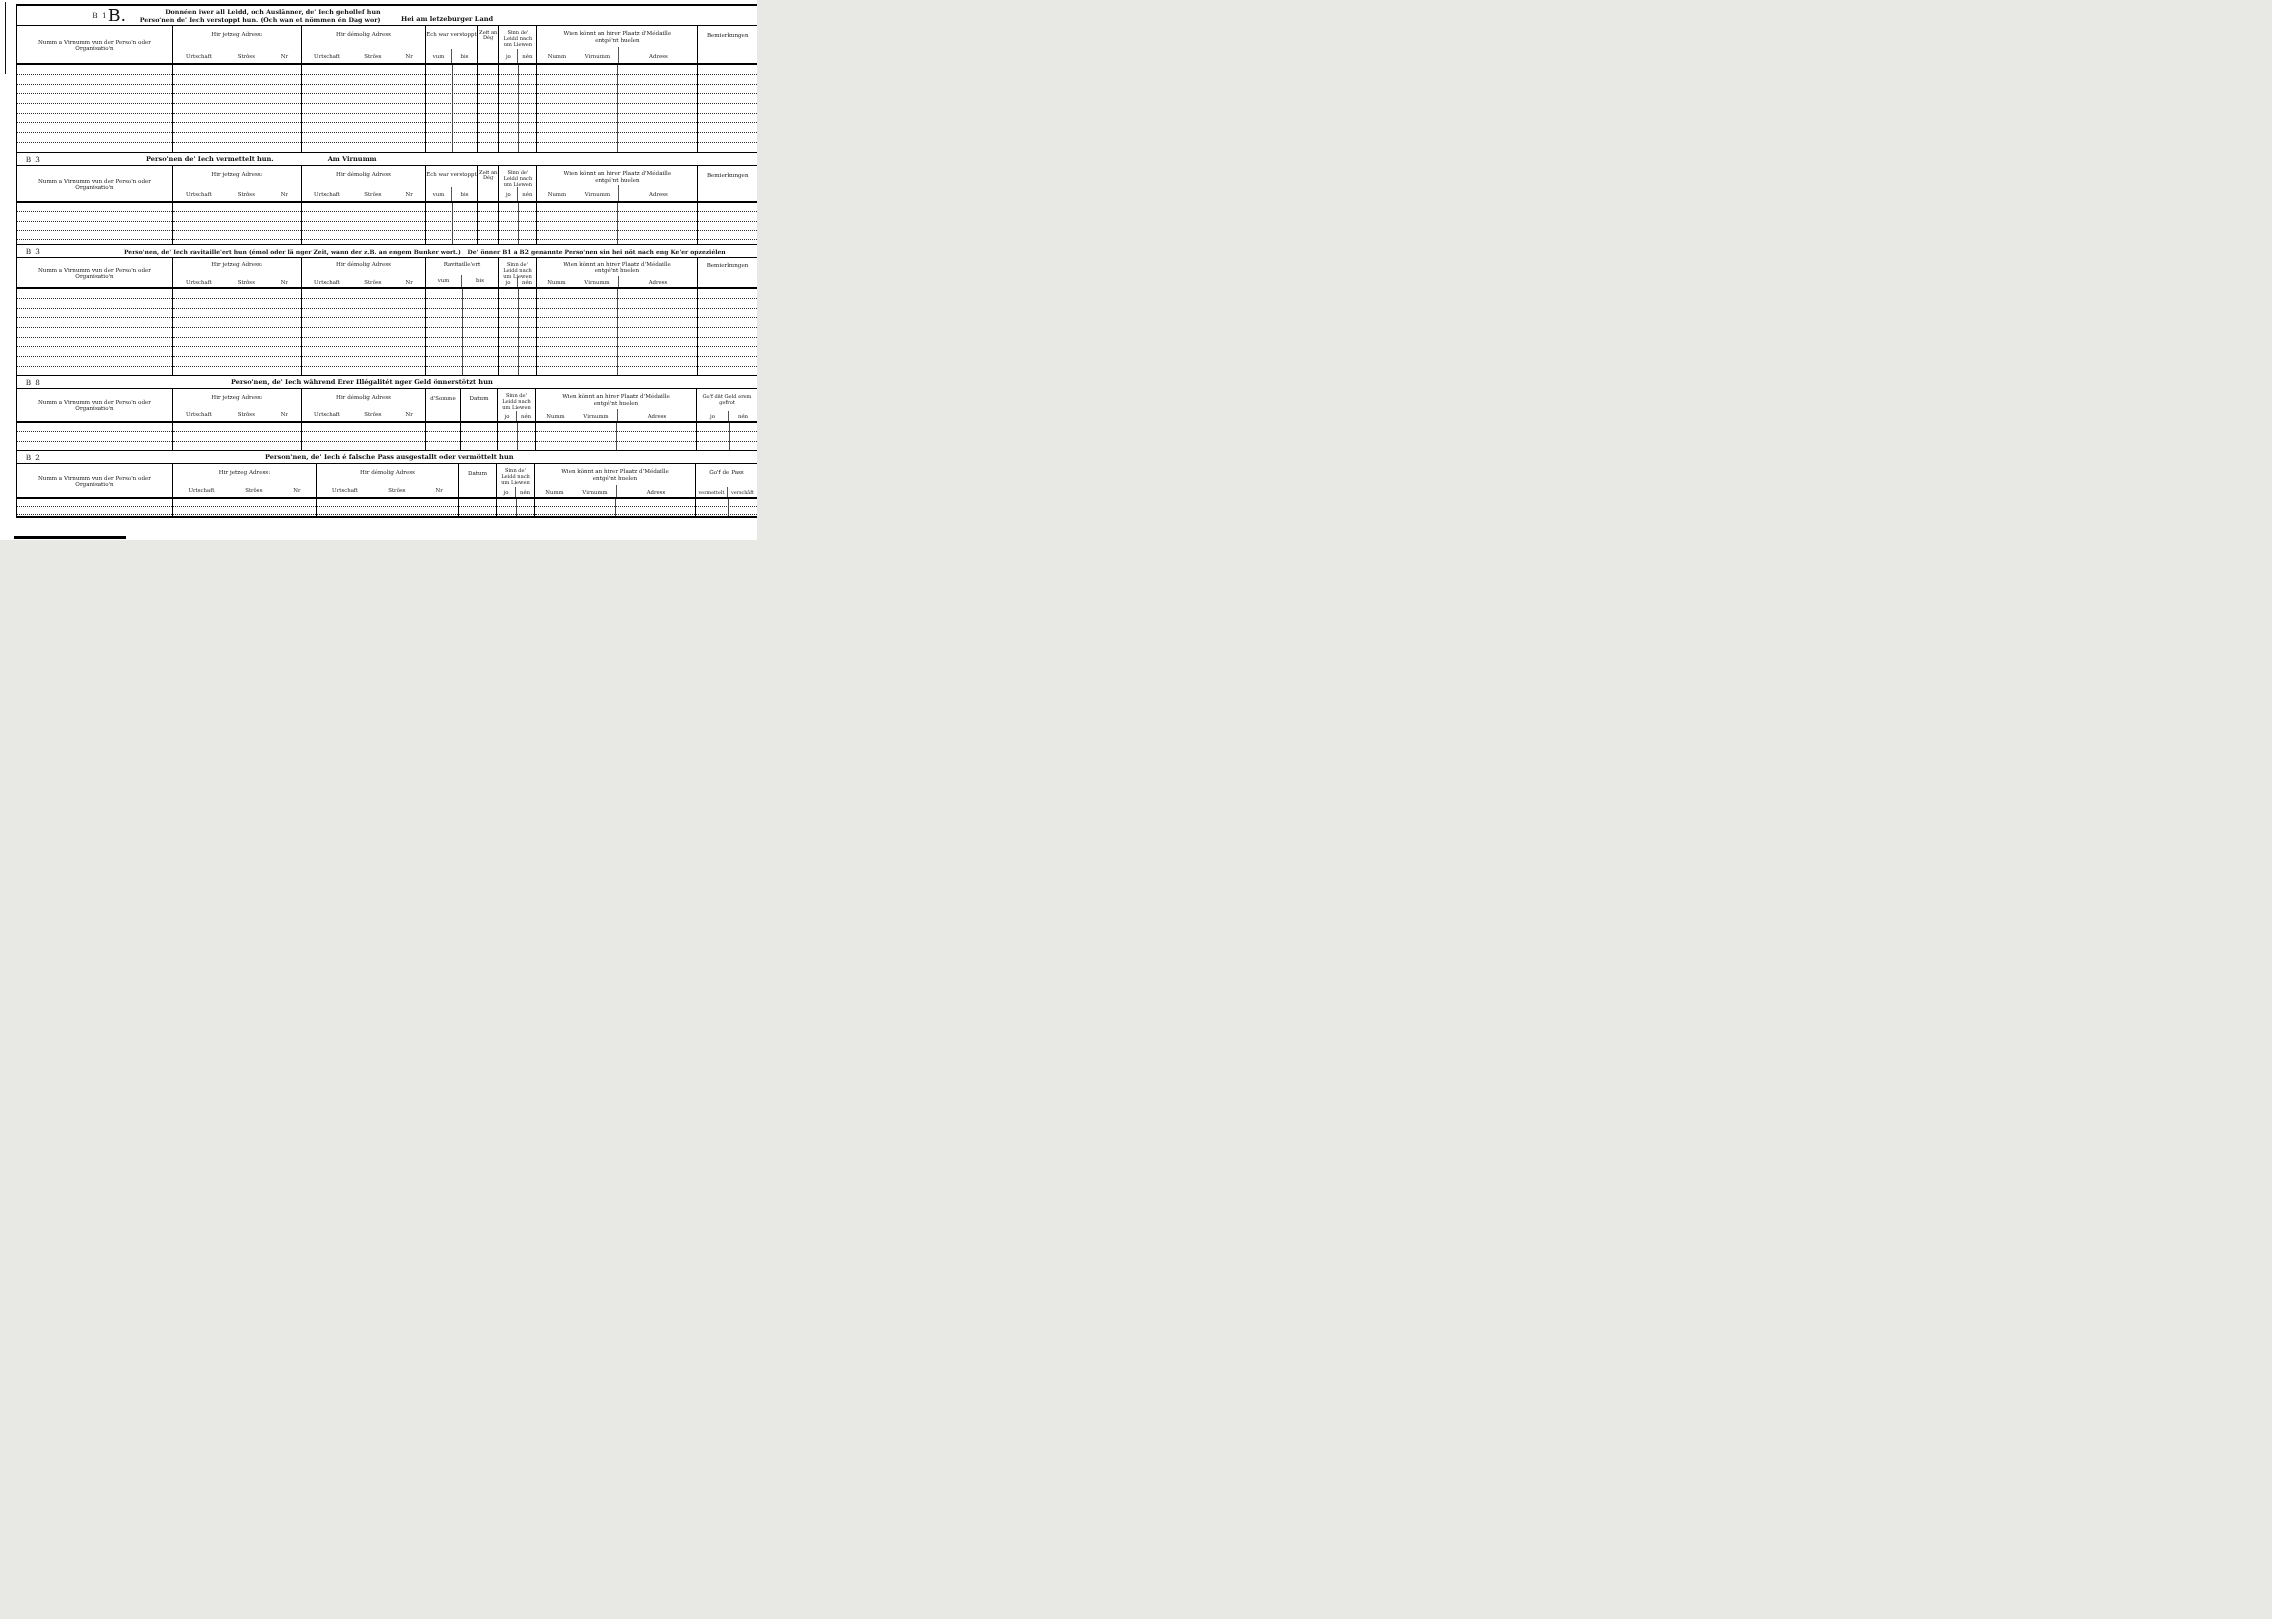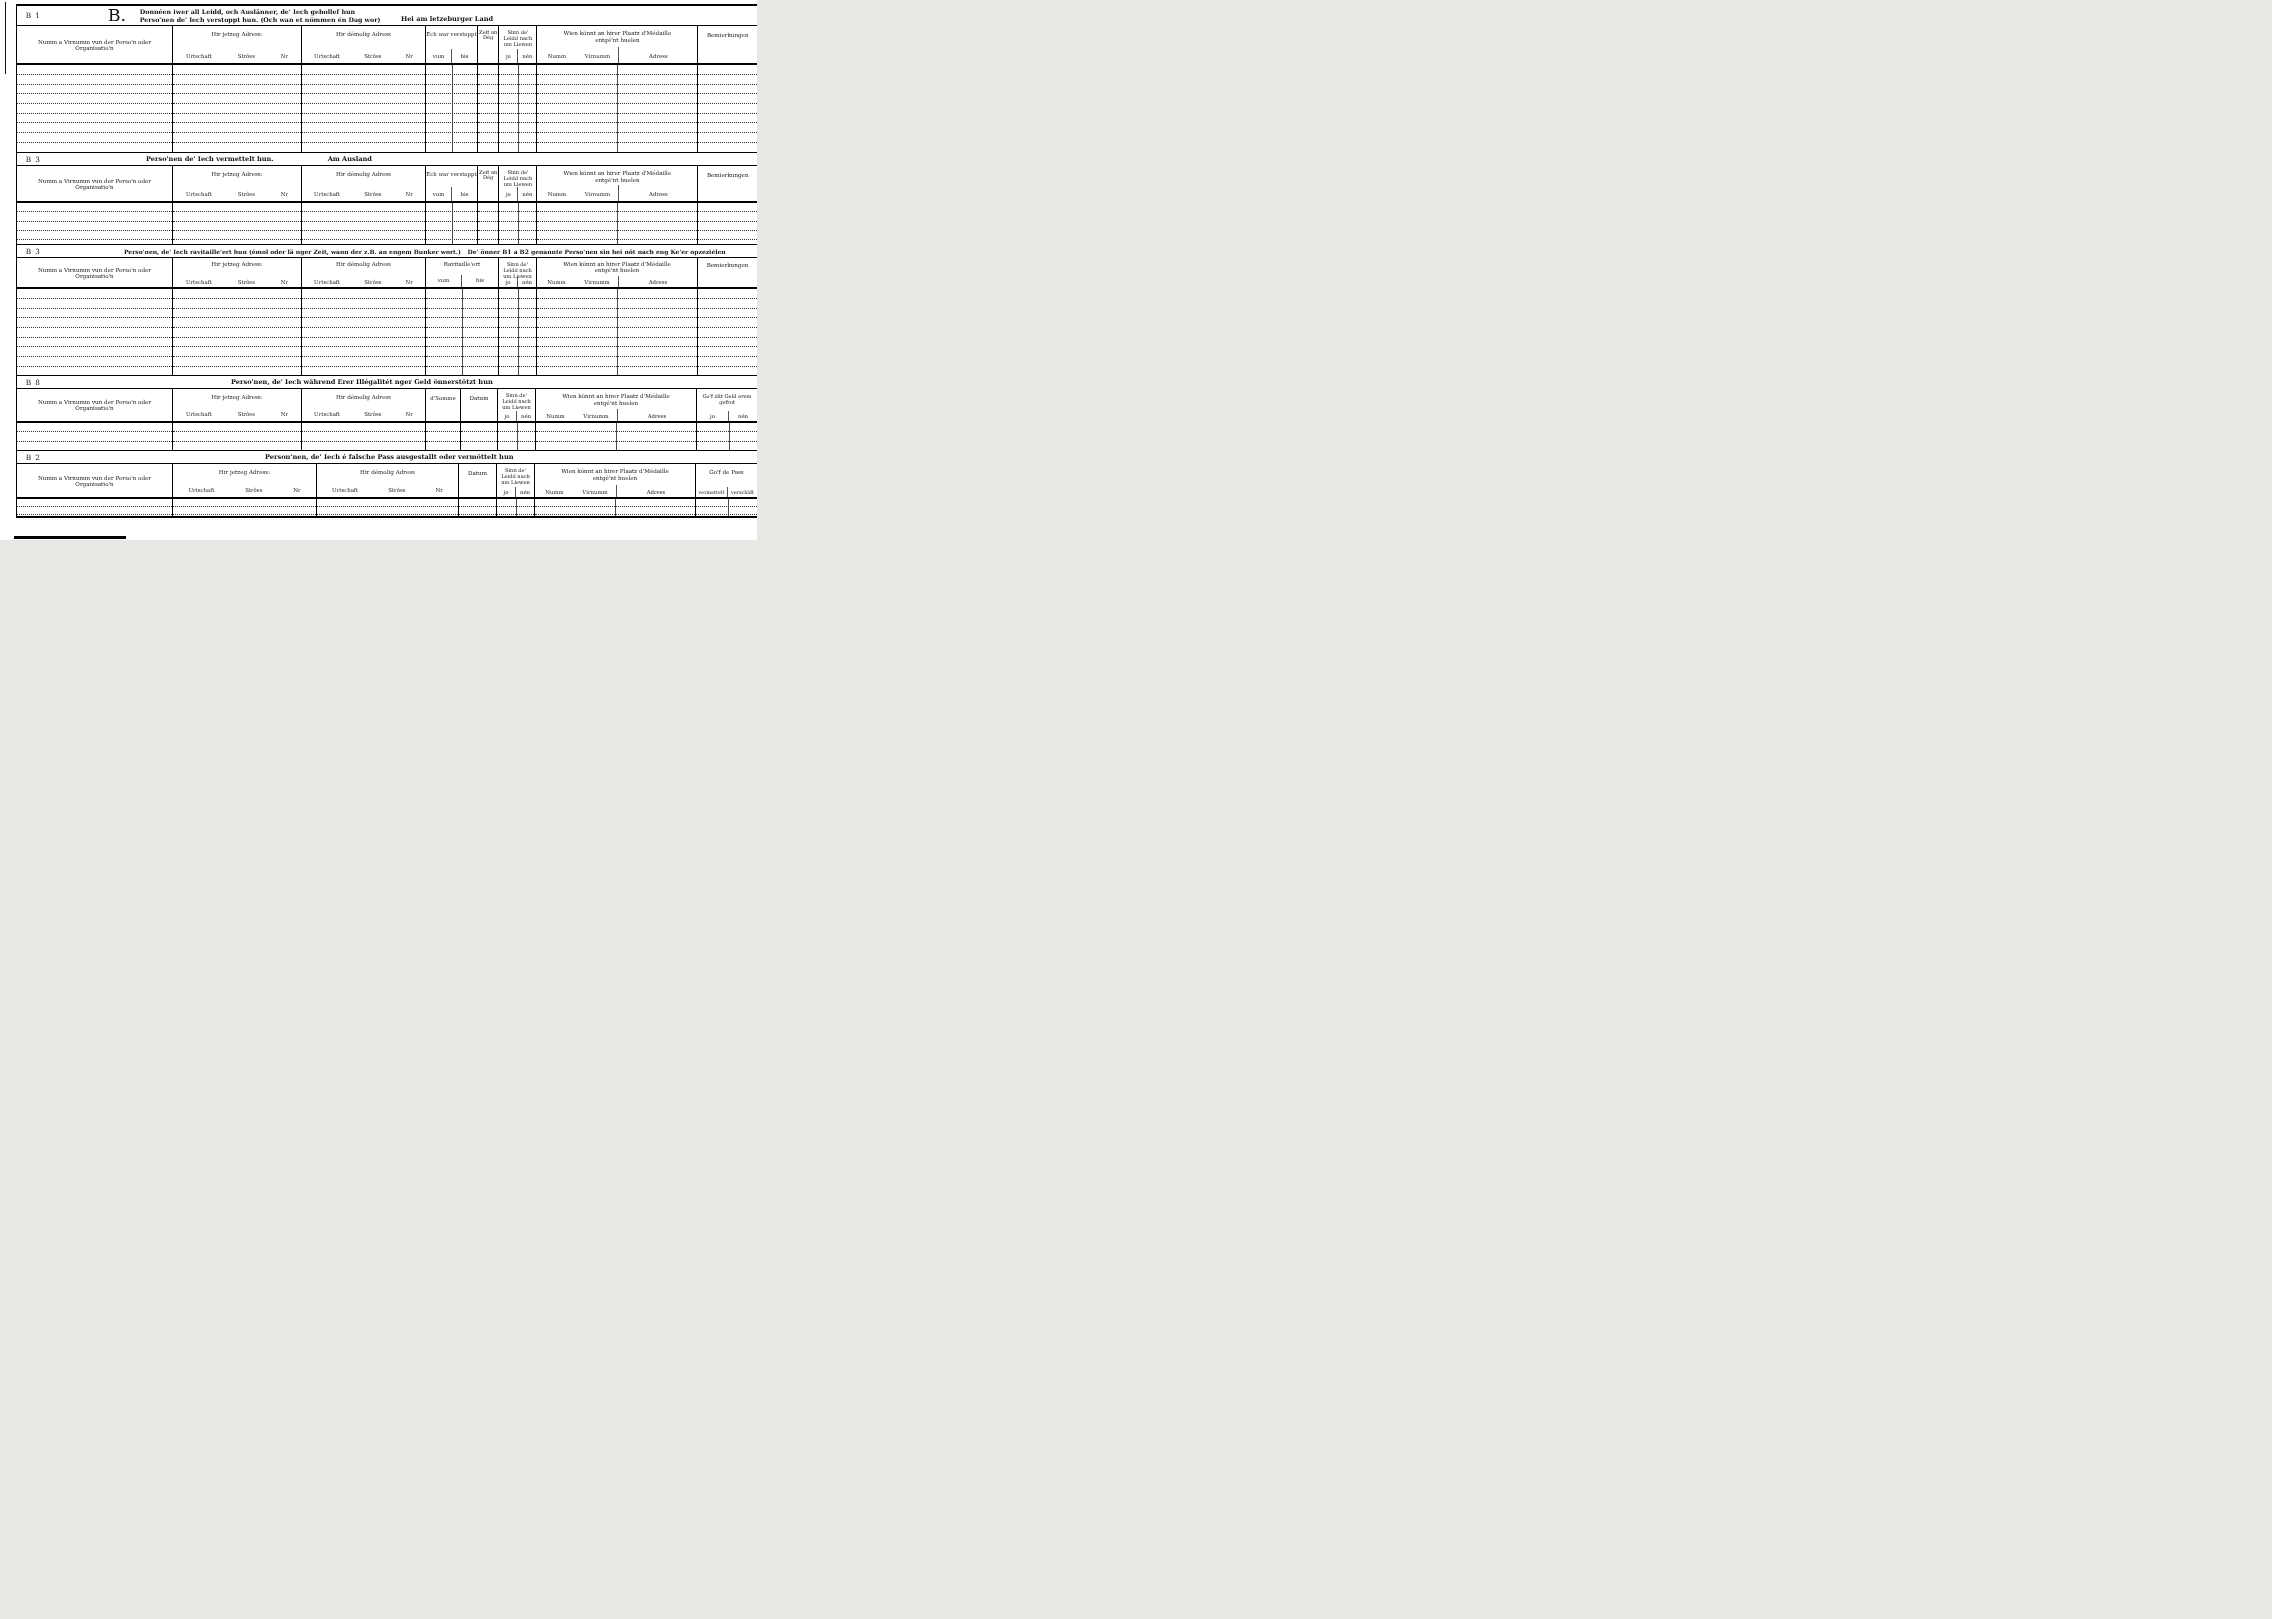--- a/index.html
+++ b/index.html
@@ -8,21 +8,21 @@
     font-family:"DejaVu Serif","Liberation Serif",serif;color:#141414;
     overflow:hidden;
   }
   .form{position:absolute;left:16px;top:3.9px;width:742px;}
   .sec{border-left:1.5px solid #000;border-right:1px solid #000;box-sizing:border-box;}
   
   .titlebar{
     display:flex;align-items:center;border-top:1.9px solid #000;border-bottom:1.9px solid #000;
     padding:1.5px 2.9px;font-weight:bold;
   }
-  .tb1{border-top:2.9px solid #000;padding:1.9px 2.9px;}
+  .tb1{border-top:2.9px solid #000;padding:1.9px 2.9px;text-align:right;}
   .code{font-size:7.3px;font-weight:normal;letter-spacing:1px;padding-left:5.8px;flex:0 0 auto;}
   .tb1 .code{width:82px;}
   .bigletter{font-size:17.5px;line-height:14.6px;font-weight:normal;flex:0 0 auto;margin-right:13.6px;}
   .tlines{display:flex;flex-direction:column;font-size:6.3px;line-height:7.8px;}
   .tnote{align-self:flex-end;font-size:6.6px;margin-left:20.4px;margin-bottom:0.5px;}
   .ttext{font-size:6.6px;}
   
   .hrow{display:grid;border-bottom:2.4px solid #000;box-sizing:border-box;}
   .hcol{border-right:1px solid #000;position:relative;box-sizing:border-box;font-size:5.4px;text-align:center;}
   .hcol:last-child{border-right:none;}
@@ -203,21 +203,21 @@
             <div class="rrow" style="height: 9.7px;"></div>
             <div class="rrow" style="height: 9.7px;"></div>
           </div>
       </div>
     </section>
 
     <section class="sec">
       <div class="titlebar">
         <span class="code">B 3</span>
         <span class="ttext" style="margin-left:105px">Perso'nen de' Iech vermettelt hun.</span>
-        <span class="ttext" style="margin-left:54px">Am Ausland</span>
+        <span class="ttext" style="margin-left:54px">Am Virnumm</span>
       </div>
       <div class="hrow" style="grid-template-columns:156px 129px 124px 52px 21.4px 38px 161px 1fr;height:37px">
         <div class="hcol h-name">
             <span>Numm a Virnumm vun der Perso'n oder Organisatio'n</span>
           </div>
         <div class="hcol">
           <div class="top">Hir jetzeg Adress:</div>
           <div class="subs3">
             <span>Urtschaft</span>
             <span>Strôss</span>

